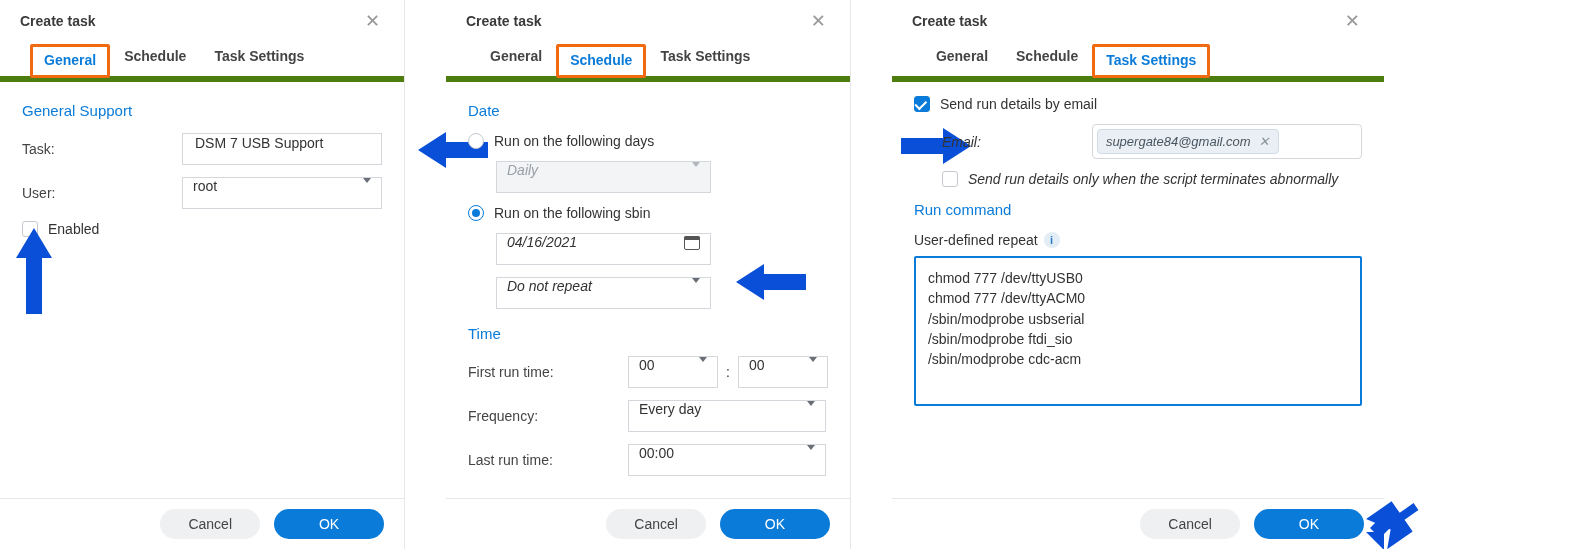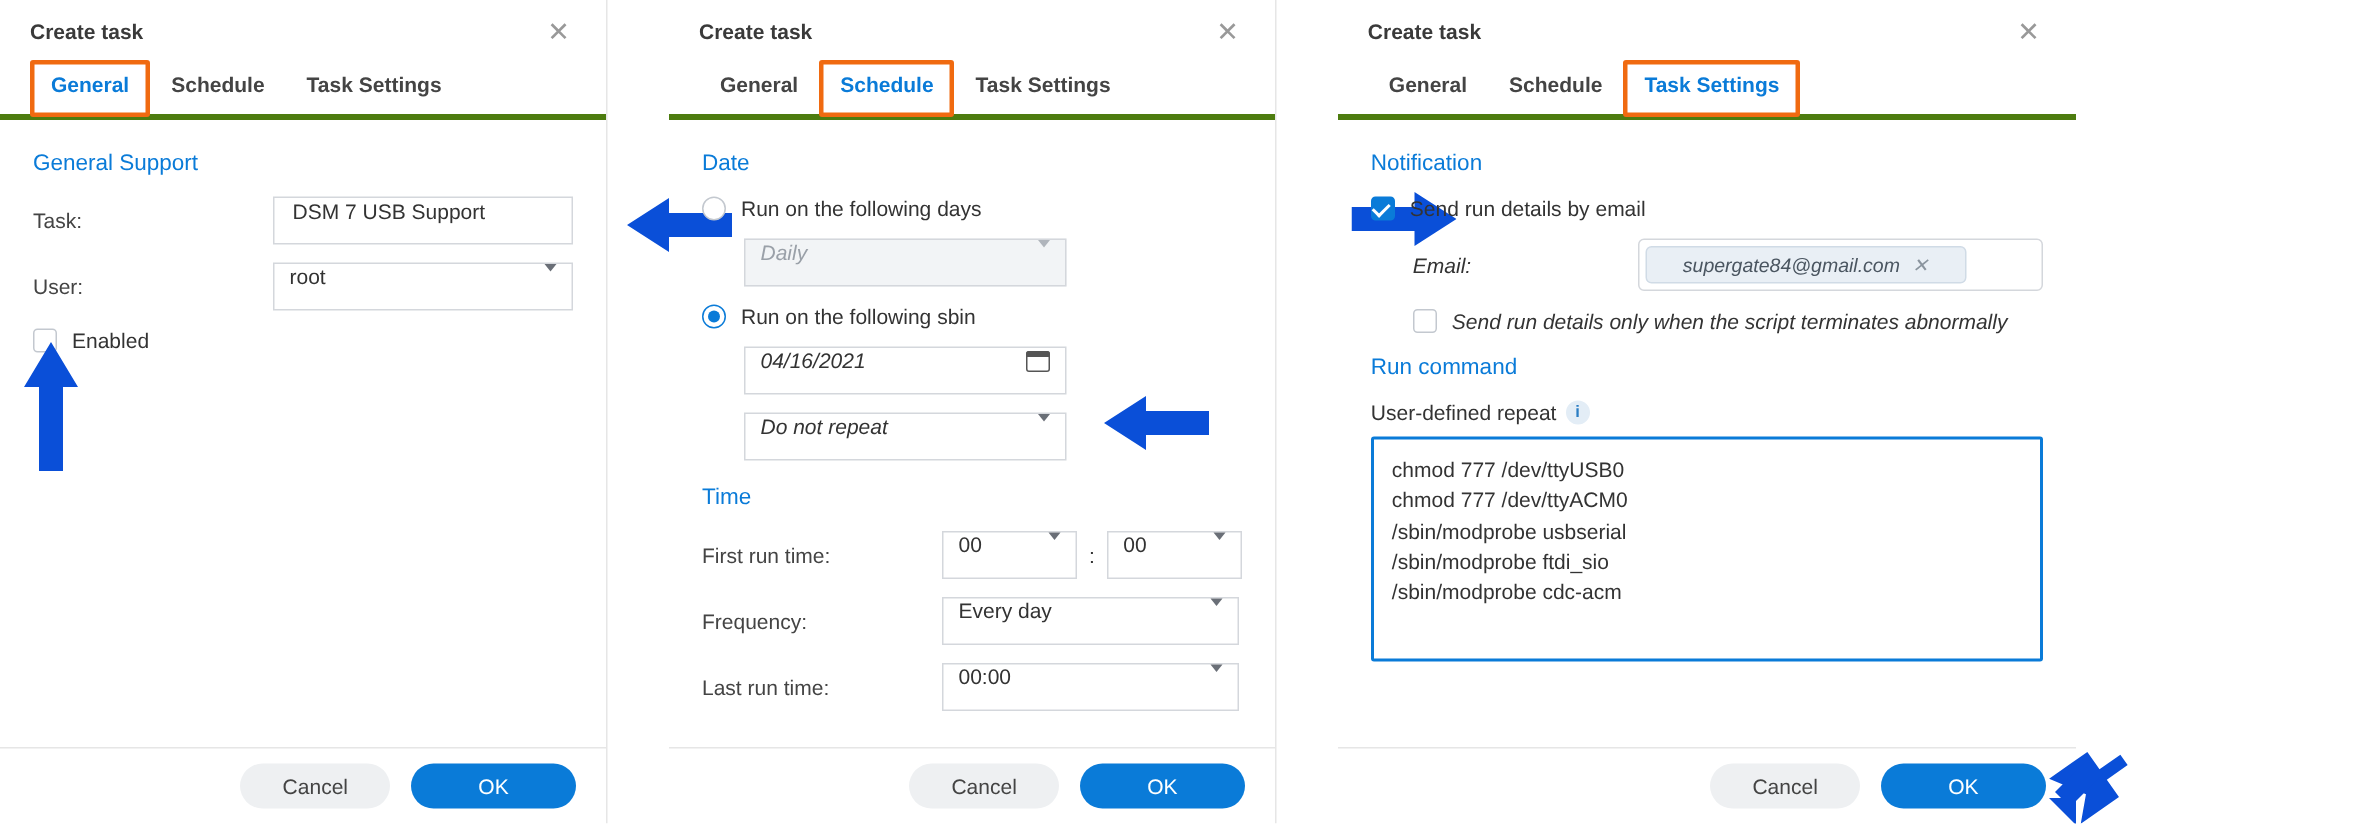--- a/index.html
+++ b/index.html
@@ -34,23 +34,24 @@
     font-weight: 600;
     color: #3a3a3a;
     flex: 1;
   }
   .close {
     color: #999; font-size: 18px; line-height: 1;
     cursor: pointer; padding: 0 4px;
   }
   .tabs {
     display: flex;
-    padding: 0 20px;
-    border-bottom: 4px solid #4d7c0f;
+    padding: 0 30px;
+    border-bottom: 6px solid #4d7c0f;
     gap: 0;
+    align-items: flex-end;
   }
   .tab {
     padding: 8px 14px 10px 14px;
     font-weight: 600;
     color: #444;
     cursor: pointer;
     border-bottom: 2px solid transparent;
   }
   .tab.active {
     color: #0a7bd8;
@@ -168,21 +169,21 @@
     border: 1.5px solid #555; border-radius: 2px;
   }
   .cal-icon::after {
     content: ""; position: absolute; top:2px; left:0; right:0; height:4px;
     background:#555; border-radius:2px 2px 0 0;
   }
   .chip {
     background: #e9eff5;
     border: 1px solid #d0dbe6;
     border-radius: 4px;
-    padding: 4px 24px;
+    padding: 4px 8px;
     display: inline-flex;
     align-items: center;
     color: #4a5560;
     font-size: 13px;
   }
   .chip .x { margin-left: 8px; color: #8a949e; cursor: pointer; }
   .chipbox {
     border: 1px solid #d4d7dc; border-radius: 4px;
     padding: 4px; min-height: 34px; width: 270px;
     display: flex; align-items: center;
@@ -356,21 +357,20 @@
     <div class="titlebar">
       <span class="title">Create task</span>
       <span class="close">✕</span>
     </div>
     <div class="tabs">
       <div class="tab">General</div>
       <div class="tab">Schedule</div>
       <div class="tab active boxed">Task Settings</div>
     </div>
     <div class="body">
-      <div class="section-h">Notification</div>
 
       <div class="row">
         <span class="checkbox checked"></span>
         <span>Send run details by email</span>
       </div>
       <div class="row indent">
         <span style="width:150px;">Email:</span>
         <div class="chipbox">
           <span class="chip">
             <span>supergate84@gmail.com</span>

